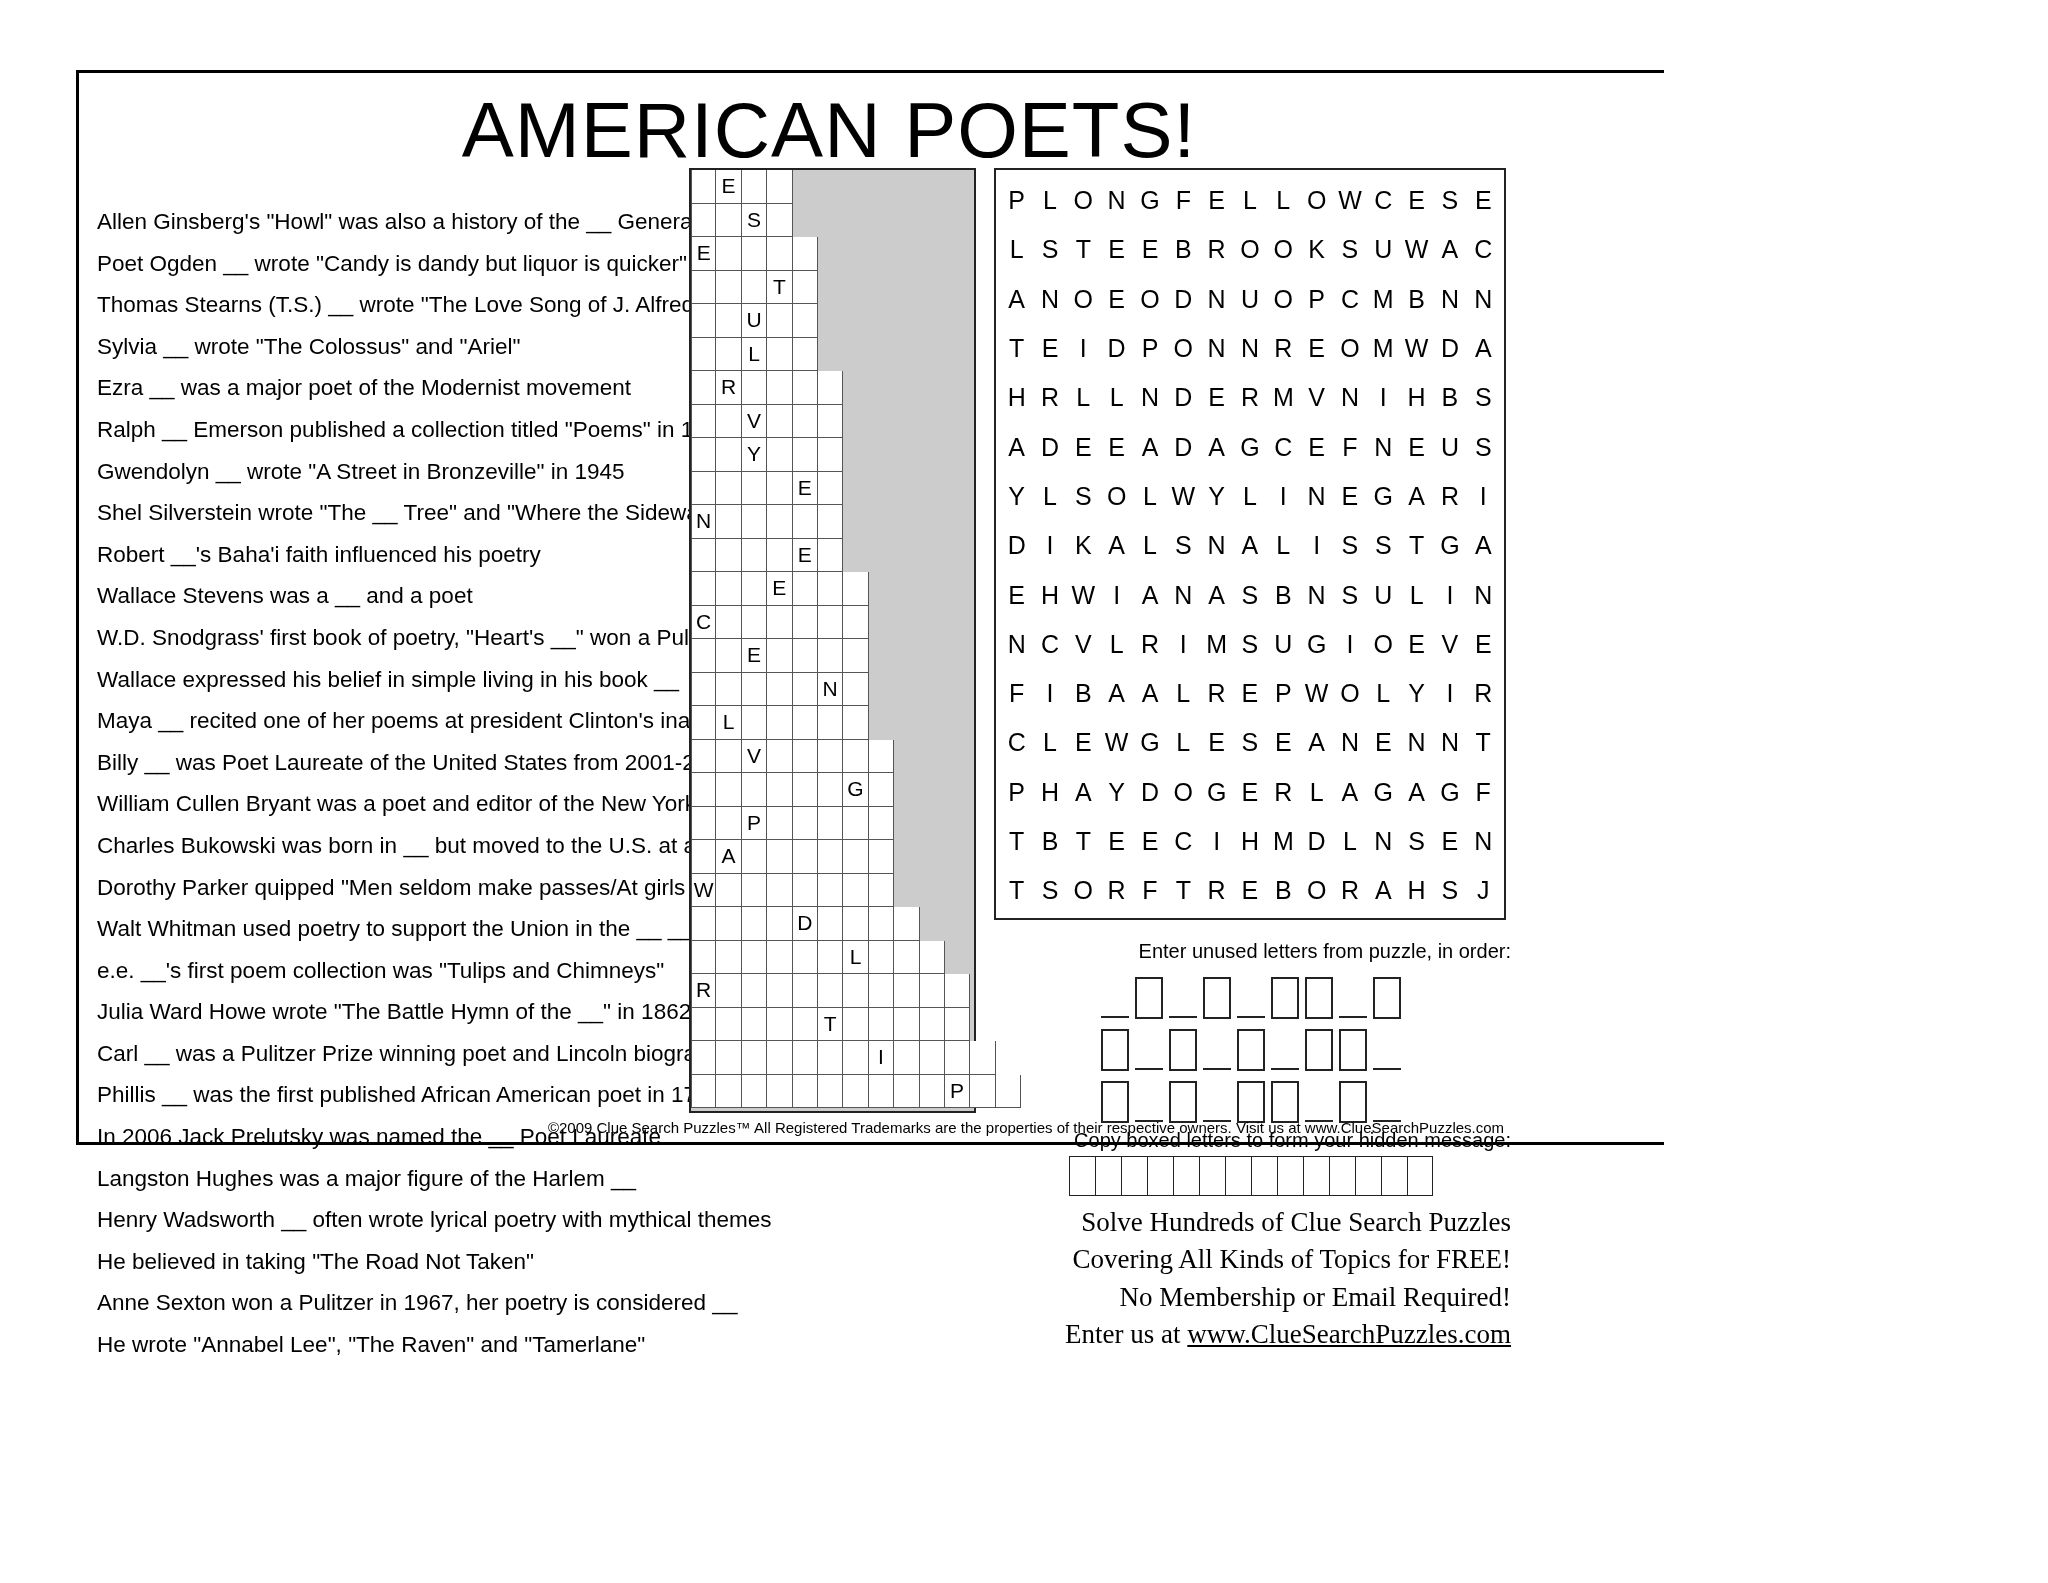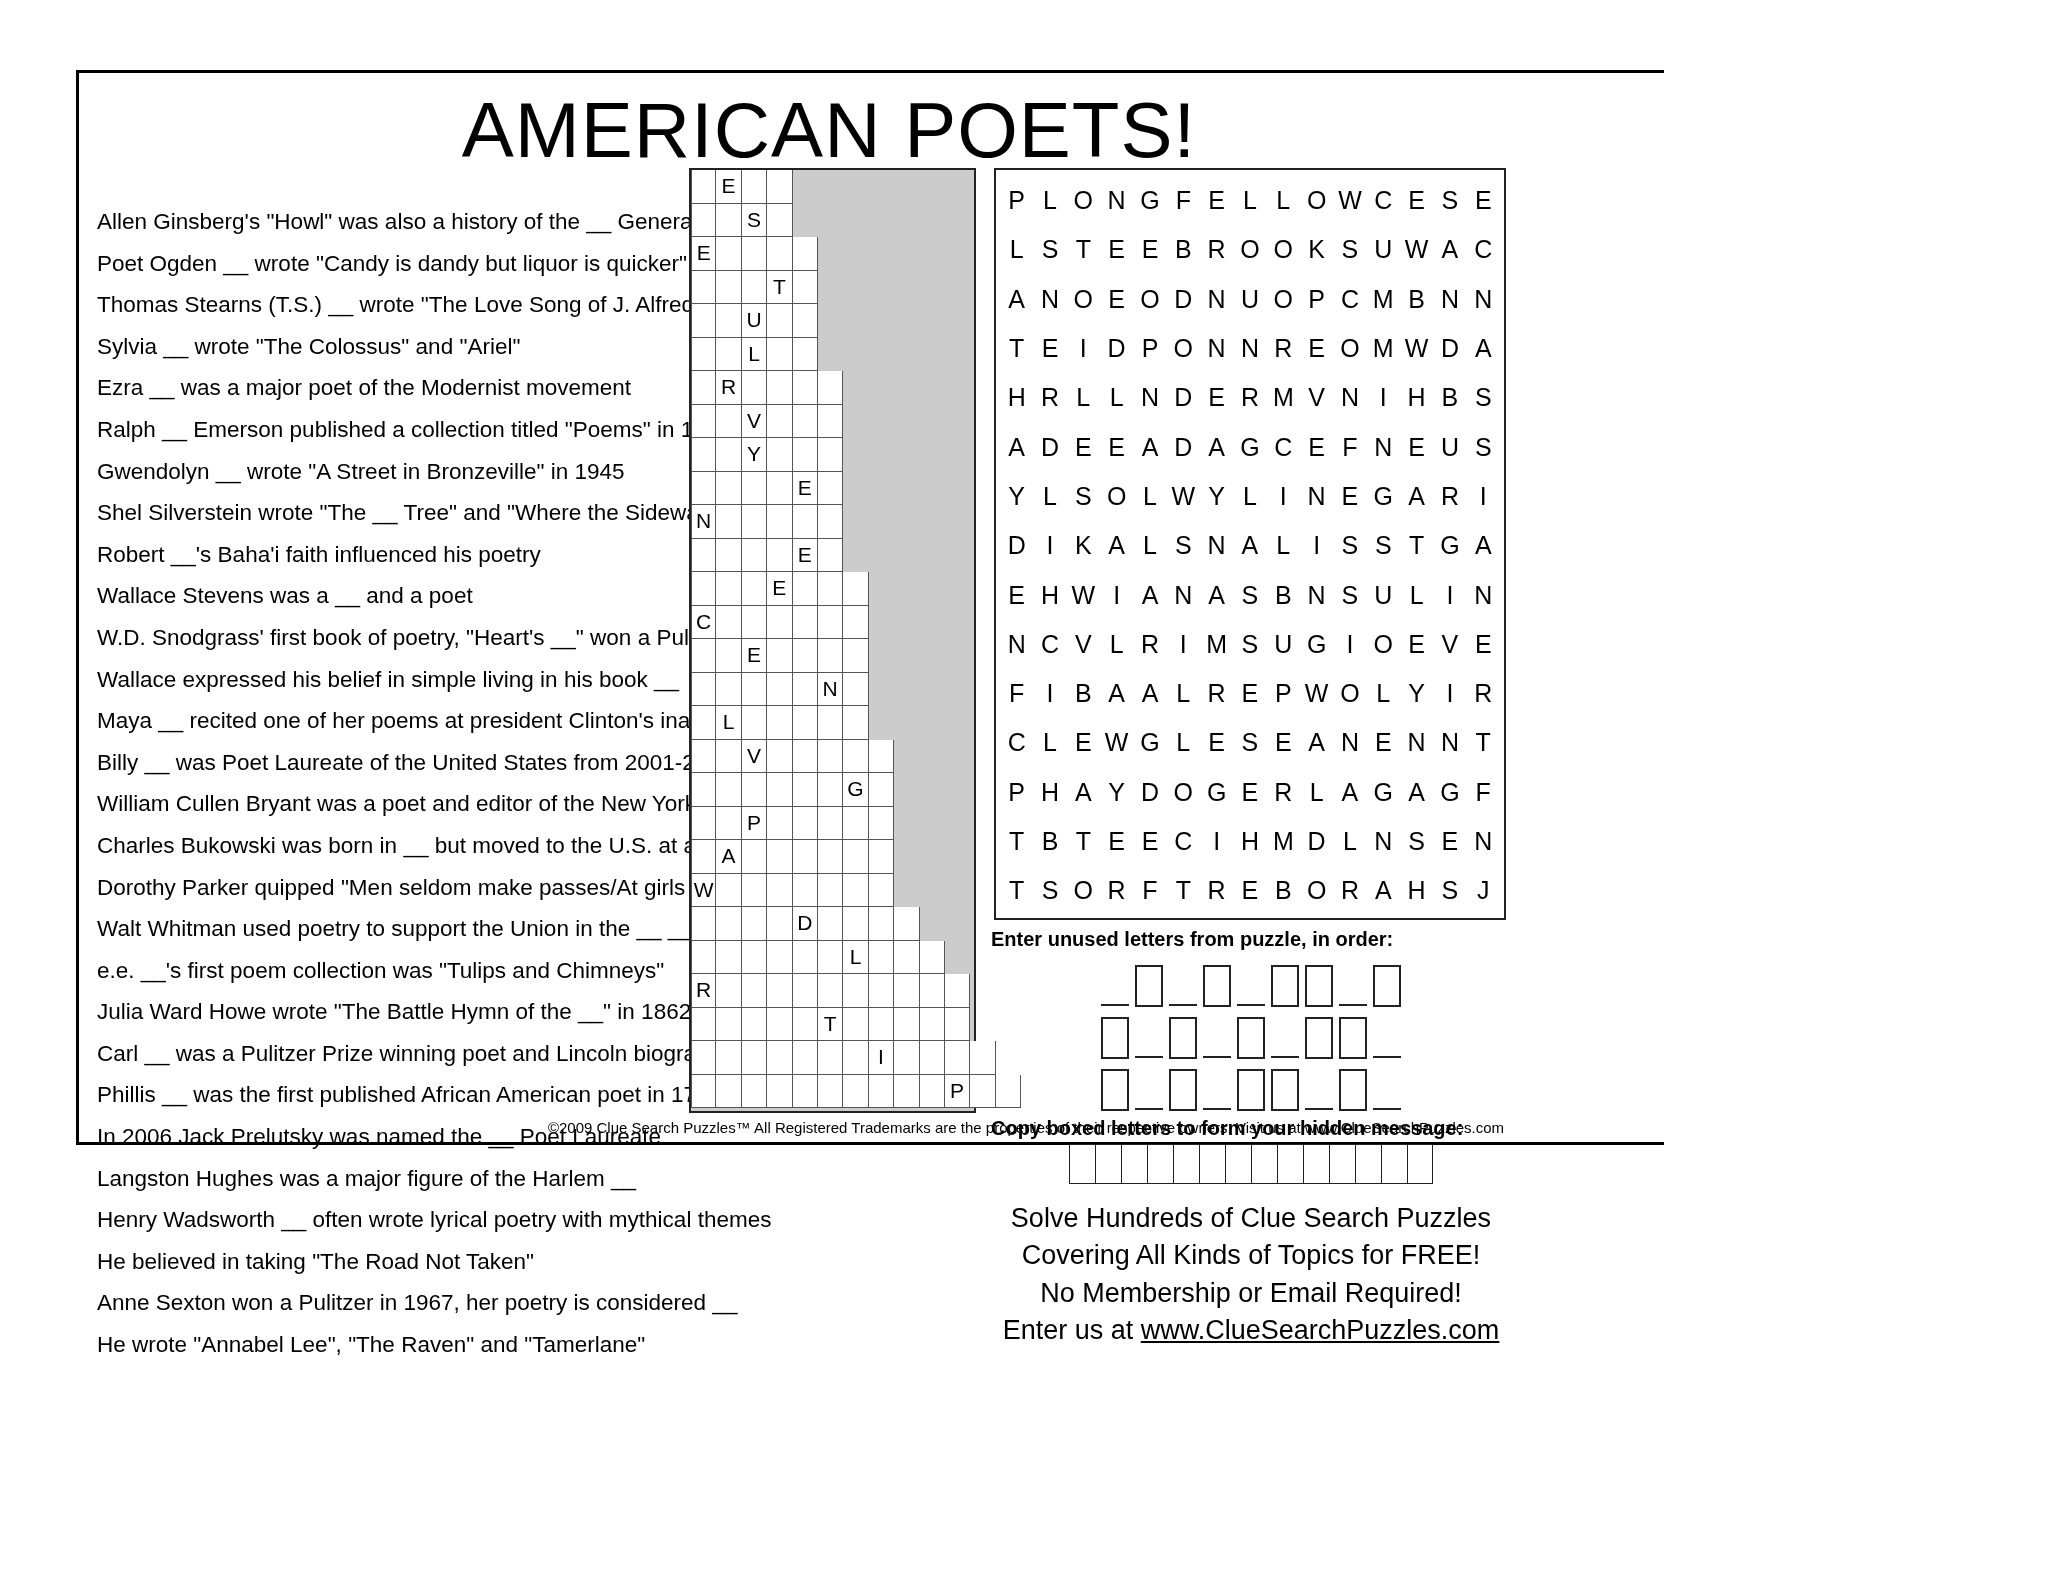--- a/index.html
+++ b/index.html
@@ -146,25 +146,24 @@
     color: #000;
     line-height: 1;
   }
   
   #rightpanel {
     position: absolute;
     left: 912px; top: 855px;
     width: 520px;
   }
   .panel-label {
-    text-align: left;
+    text-align: right;
     font-size: 20px;
     color: #000;
-    margin: 0 0 4px 0;
-    font-weight: bold;
+    margin: 12px 0 4px 0;
   }
   .blankrow {
     display: flex;
     align-items: flex-end;
     justify-content: center;
     height: 52px;
     gap: 6px;
   }
   .blankrow .bx {
     width: 28px; height: 42px;
@@ -183,22 +182,23 @@
     margin-top: 2px;
   }
   #msgrow .mbx {
     width: 26px; height: 40px;
     border: 1.5px solid #222;
     border-right: 0;
     background: #fff;
   }
   #msgrow .mbx:last-child { border-right: 1.5px solid #222; }
   #promo {
-    margin-top: 16px;
-    text-align: center;
+    margin-top: 8px;
+    text-align: right;
+    font-family: Liberation Serif, serif;
   }
   #promo div {
     font-size: 27px;
     color: #000;
     line-height: 1.38;
     white-space: nowrap;
   }
   #promo .link { text-decoration: underline; }
   
   #footer {

